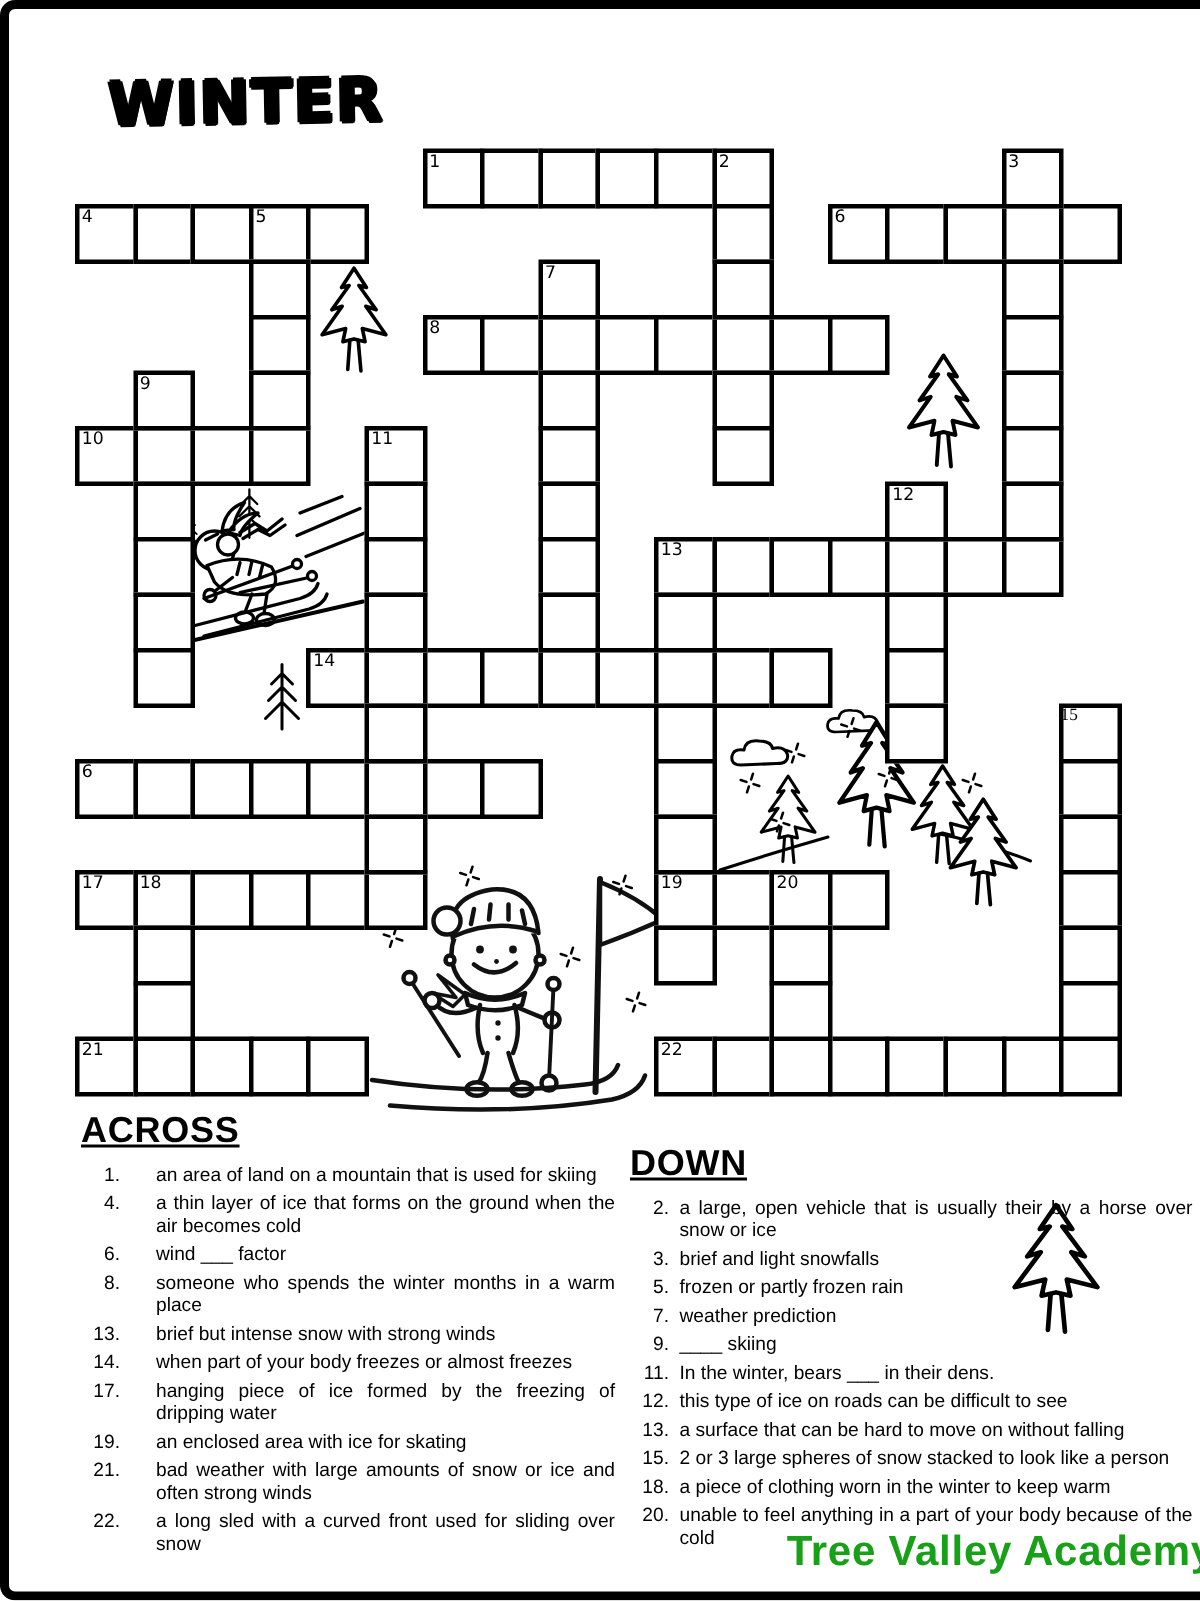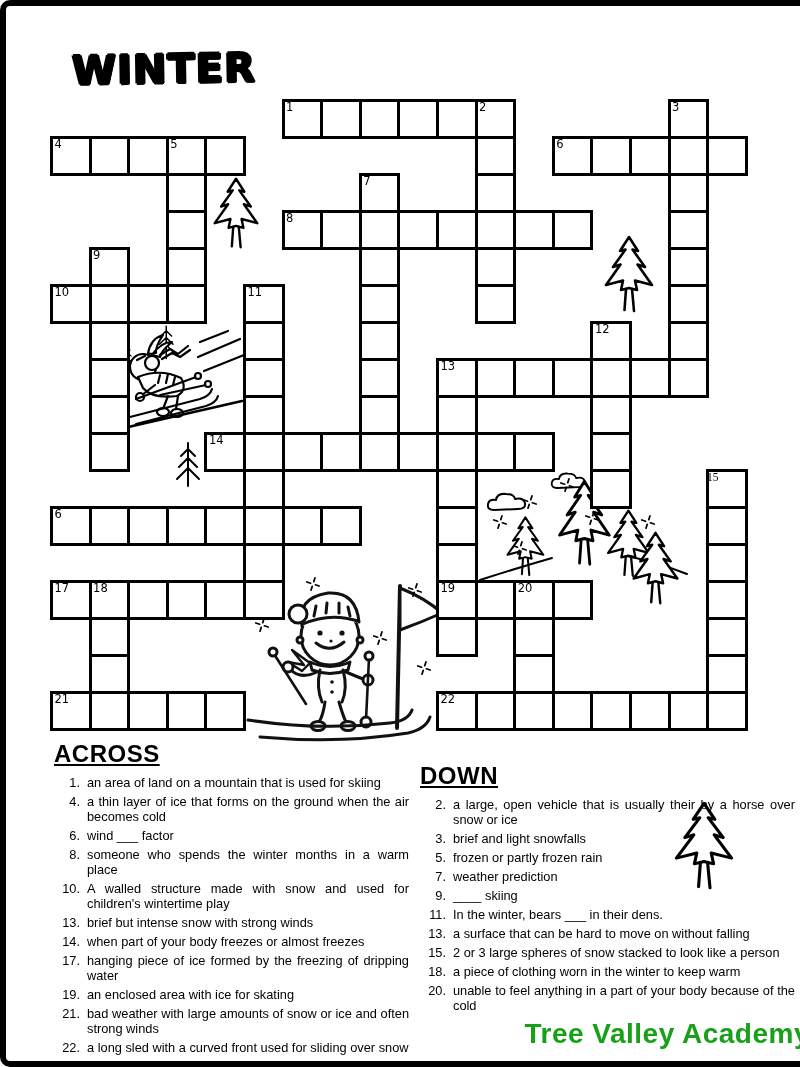--- a/index.html
+++ b/index.html
@@ -12,21 +12,21 @@
          transform:rotate(-1deg);z-index:4;}
   .grid{position:absolute;inset:0;z-index:2;}
   .cell{position:absolute;width:41.6px;height:40px;border:3px solid #000;box-sizing:border-box;background:#fff;}
   .cellnum{position:absolute;font-size:11.5px;line-height:12px;font-family:"DejaVu Sans",sans-serif;z-index:3;}
   .deco{position:absolute;z-index:1;}
   .clues{position:absolute;z-index:4;}
   .cluehead{font-size:24px;font-weight:bold;text-decoration:underline;letter-spacing:.5px;margin-bottom:7px;}
   .clue{display:flex;margin-bottom:4px;font-size:12.8px;line-height:15px;}
   .cnum{flex:none;width:26px;text-align:right;margin-right:7px;}
   .ctext{text-align:justify;}
-  .across-col .ctext{width:322px;}
+  .across-col .ctext{width:322px;margin-left:17px;}
   .down-col .ctext{width:342px;}
   .brand{position:absolute;right:11px;top:1018px;font-size:28px;font-weight:bold;z-index:4;
          font-family:"Liberation Sans",sans-serif;letter-spacing:.5px;}
   svg{overflow:visible;}
 </style>
 </head>
 <body>
 
 <div class="page">
 
@@ -312,24 +312,20 @@
         </div>
         <div class="clue">
           <span class="cnum">6.</span>
           <span class="ctext">wind ___ factor</span>
         </div>
         <div class="clue">
           <span class="cnum">8.</span>
           <span class="ctext">someone who spends the winter months in a warm place</span>
         </div>
         <div class="clue">
-          <span class="cnum">10.</span>
-          <span class="ctext">A walled structure made with snow and used for children's wintertime play</span>
-        </div>
-        <div class="clue">
           <span class="cnum">13.</span>
           <span class="ctext">brief but intense snow with strong winds</span>
         </div>
         <div class="clue">
           <span class="cnum">14.</span>
           <span class="ctext">when part of your body freezes or almost freezes</span>
         </div>
         <div class="clue">
           <span class="cnum">17.</span>
           <span class="ctext">hanging piece of ice formed by the freezing of dripping water</span>
@@ -370,20 +366,24 @@
         </div>
         <div class="clue">
           <span class="cnum">9.</span>
           <span class="ctext">____ skiing</span>
         </div>
         <div class="clue">
           <span class="cnum">11.</span>
           <span class="ctext">In the winter, bears ___ in their dens.</span>
         </div>
         <div class="clue">
+          <span class="cnum">12.</span>
+          <span class="ctext">this type of ice on roads can be difficult to see</span>
+        </div>
+        <div class="clue">
           <span class="cnum">13.</span>
           <span class="ctext">a surface that can be hard to move on without falling</span>
         </div>
         <div class="clue">
           <span class="cnum">15.</span>
           <span class="ctext">2 or 3 large spheres of snow stacked to look like a person</span>
         </div>
         <div class="clue">
           <span class="cnum">18.</span>
           <span class="ctext">a piece of clothing worn in the winter to keep warm</span>

